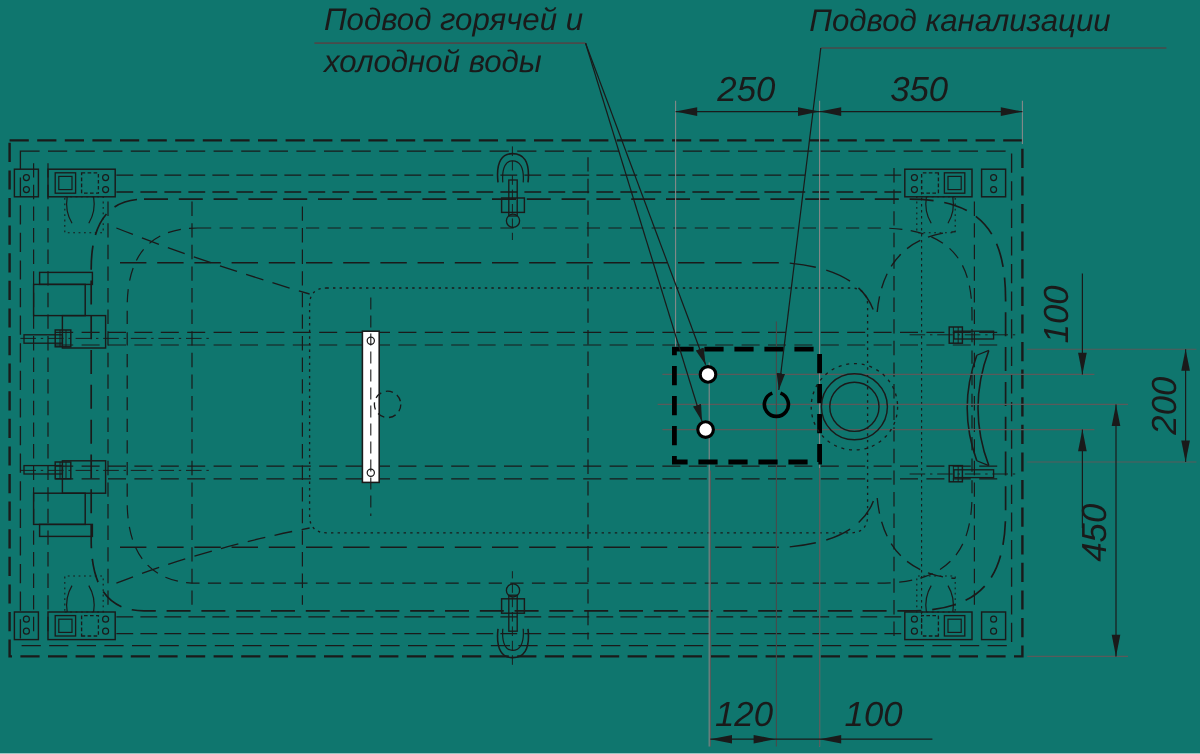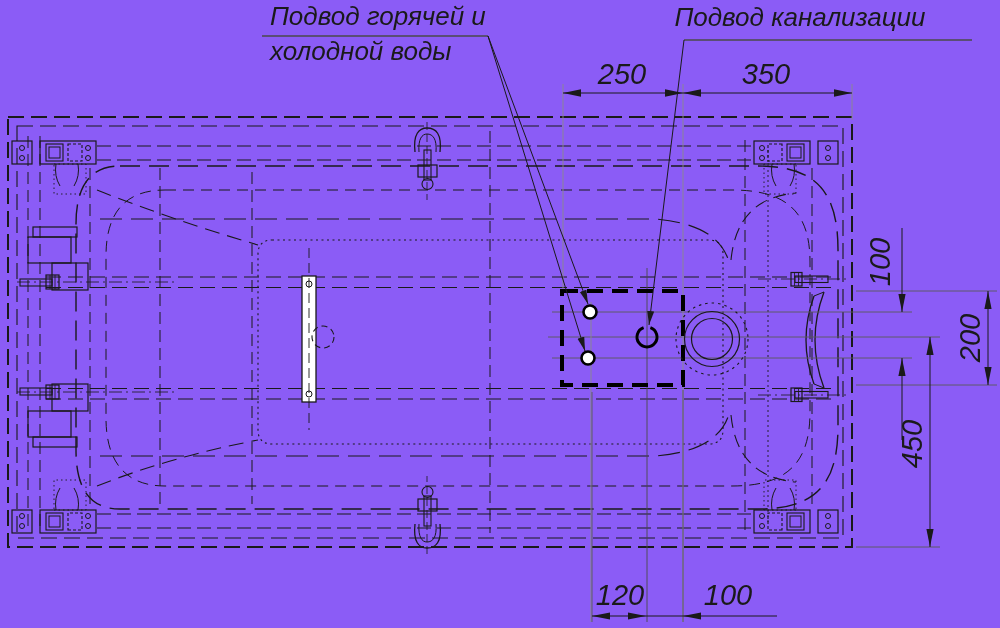--- a/index.html
+++ b/index.html
@@ -1,16 +1,16 @@
 <!DOCTYPE html>
 <html><head>
 <meta charset="utf-8">
 <style>
   html,body{margin:0;padding:0;background:#fff;}
-  .stage{position:relative;width:1000px;height:628px;background:#8b5cf6;overflow:hidden;
+  .stage{position:relative;width:1000px;height:628px;background:#0f766e;overflow:hidden;
          font-family:"Liberation Sans","DejaVu Sans",sans-serif;}
   svg{position:absolute;left:0;top:0;}
   .lbl{font:italic 26px "Liberation Sans","DejaVu Sans",sans-serif;fill:#1a1a1a;}
   .dim-text{font:italic 29px "Liberation Sans","DejaVu Sans",sans-serif;fill:#1a1a1a;}
   .ln{stroke:#1a1a1a;fill:none;}
   .thin{stroke:#5a5a5a;stroke-width:0.9;fill:none;}
   .arrow{fill:#1a1a1a;stroke:none;}
 </style>
 </head>
 <body>

